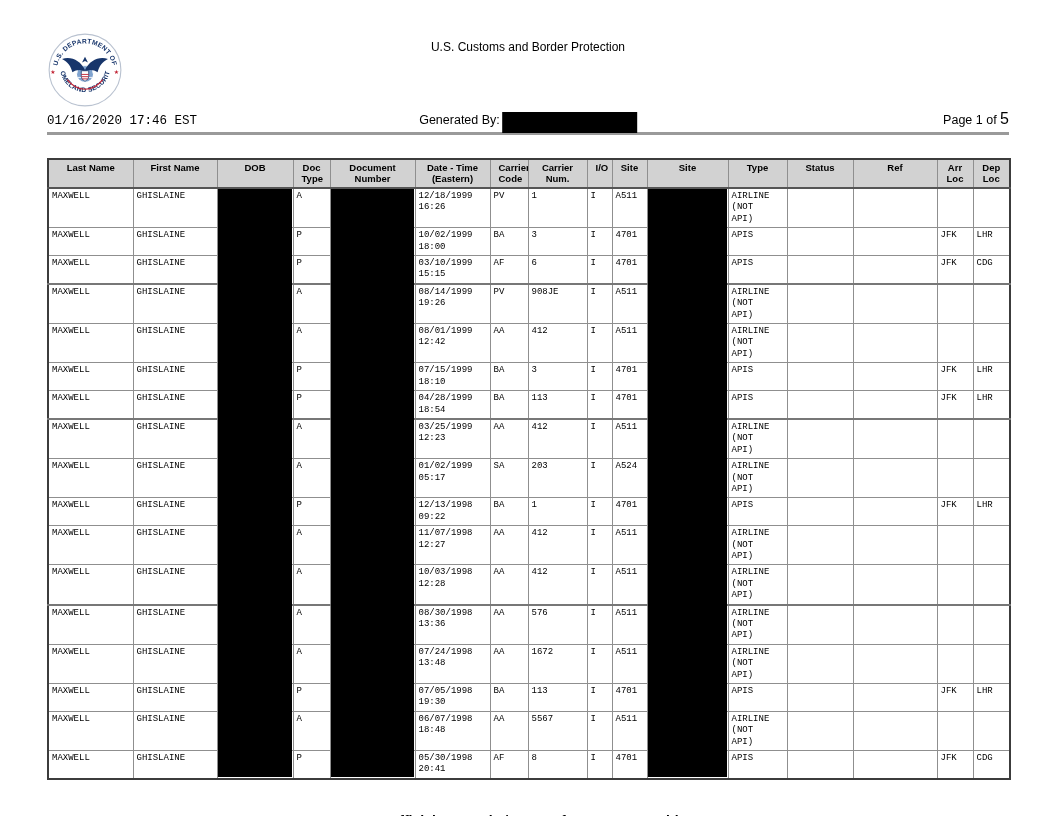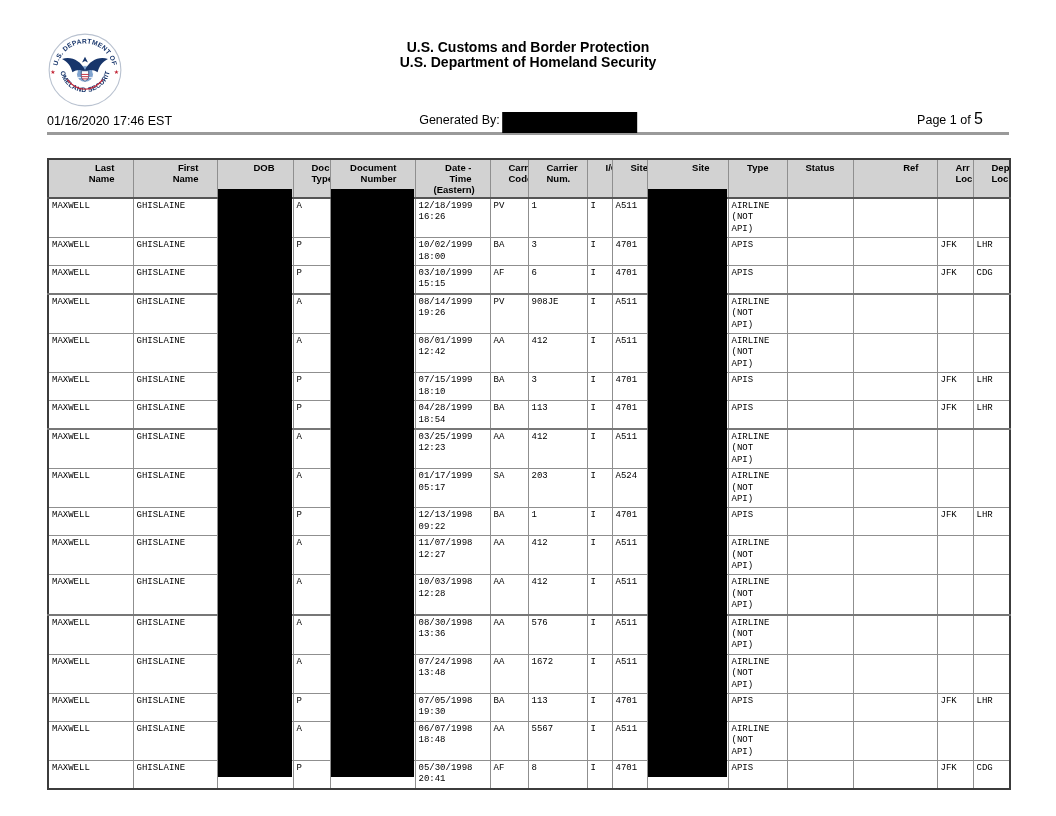--- a/index.html
+++ b/index.html
@@ -10,37 +10,37 @@
     background:#ffffff;
     font-family:"Liberation Sans", sans-serif;
     color:#000;
     position:relative;
     overflow:hidden;
   }
   
   .hdr { position:relative; height:74px; }
   .seal { position:absolute; left:1px; top:0; }
   .titles { text-align:center; padding-top:7px; }
-  .titles div { font-size:14px; font-weight:bold; line-height:15px; }
+  .titles div { font-size:12px; font-weight:normal; line-height:15px; }
   
   .meta { position:relative; height:22px; margin-top:2px; font-size:12.5px; }
-  .meta .gen-date { position:absolute; left:0; bottom:3px; }
+  .meta .gen-date { position:absolute; left:0; bottom:3px;font-family:Liberation Mono, monospace; }
   .meta .genby { position:absolute; left:50%; transform:translateX(-50%); bottom:2px; white-space:nowrap; }
   .redbox { display:inline-block; width:135px; height:21px; background:#000; vertical-align:middle; margin-bottom:-4px; margin-left:2px; }
-  .meta .pagenum { position:absolute; right:26px; bottom:3px; white-space:nowrap; }
+  .meta .pagenum { position:absolute; right:0; bottom:3px; white-space:nowrap; }
   .page-total { font-size:16px; }
   .rule { height:3px; background:#9a9a9a; margin-top:1px; }
   
   .tablewrap { position:relative; margin-top:23px; }
   table { border-collapse:collapse; table-layout:fixed; width:962px; border:2px solid #3c3c3c; }
   th, td { border:1px solid #8f8f8f; vertical-align:top; white-space:pre-line; overflow:hidden; }
   th {
     background:#d2d2d2;
     font-size:9.5px; font-weight:bold; line-height:11px;
-    text-align:right; padding:2px 18px; height:29px;
+    text-align:center; padding:2px 8px; height:29px;
     border-bottom:2px solid #555;
   }
   td {
     font-family:"Liberation Mono", monospace;
     font-size:9px; line-height:11.4px;
     padding:2px 3px;
   }
   tbody tr:nth-child(4), tbody tr:nth-child(8), tbody tr:nth-child(13) { border-top:2px solid #777; }
   .redaction-bar { position:absolute; background:#000; pointer-events:none; }
   
@@ -73,21 +73,20 @@
       <path d="M50,50 C44,37 31,31 19,35 C27,39 31,45 33,53 C39,49 46,49 50,53 Z" fill="#17356b"></path>
       <path d="M50,50 C56,37 69,31 81,35 C73,39 69,45 67,53 C61,49 54,49 50,53 Z" fill="#17356b"></path>
       <path d="M50,32 L54,40 L50,38 L46,40 Z" fill="#17356b"></path>
       <path d="M45,51 h10 v8 c0,4 -5,6 -5,6 c0,0 -5,-2 -5,-6 Z" fill="#ffffff" stroke="#17356b" stroke-width="1"></path>
       <path d="M45,56 h10 M45,59 h10 M46,62 h8" stroke="#c02032" stroke-width="1.2"></path>
       <path d="M26,63 C33,72 42,76 50,76" stroke="#c02032" stroke-width="1.6" fill="none"></path>
       <path d="M74,63 C67,72 58,76 50,76" stroke="#c02032" stroke-width="1.6" fill="none"></path>
     </svg>
     <div class="titles">
       <div>U.S. Customs and Border Protection</div>
-      <div>U.S. Department of Homeland Security</div>
     </div>
   </div>
 
   <div class="meta">
     <span class="gen-date">01/16/2020 17:46 EST</span>
     <span class="genby"><span>Generated By:</span><span class="redbox"></span></span>
     <span class="pagenum"><span>Page 1 of</span>&nbsp;<span class="page-total">5</span></span>
   </div>
   <div class="rule"></div>
 
@@ -298,21 +297,21 @@
             <td></td>
             <td></td>
             <td></td>
           </tr>
           <tr>
             <td>MAXWELL</td>
             <td>GHISLAINE</td>
             <td></td>
             <td>A</td>
             <td></td>
-            <td>01/17/1999
+            <td>01/02/1999
 05:17</td>
             <td>SA</td>
             <td>203</td>
             <td>I</td>
             <td>A524</td>
             <td></td>
             <td>AIRLINE
 (NOT
 API)</td>
             <td></td>

